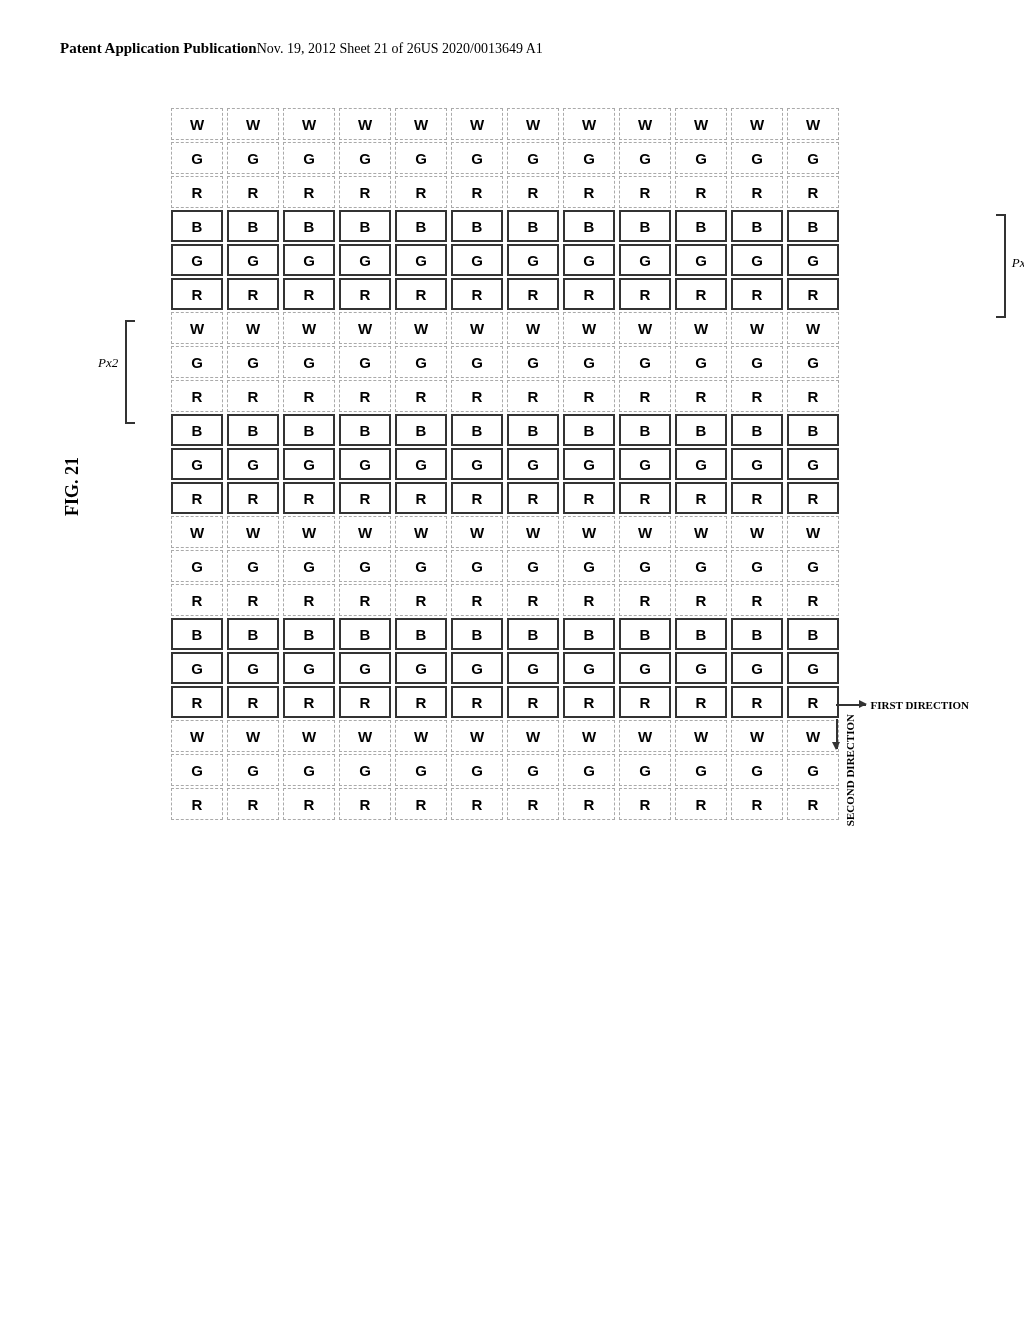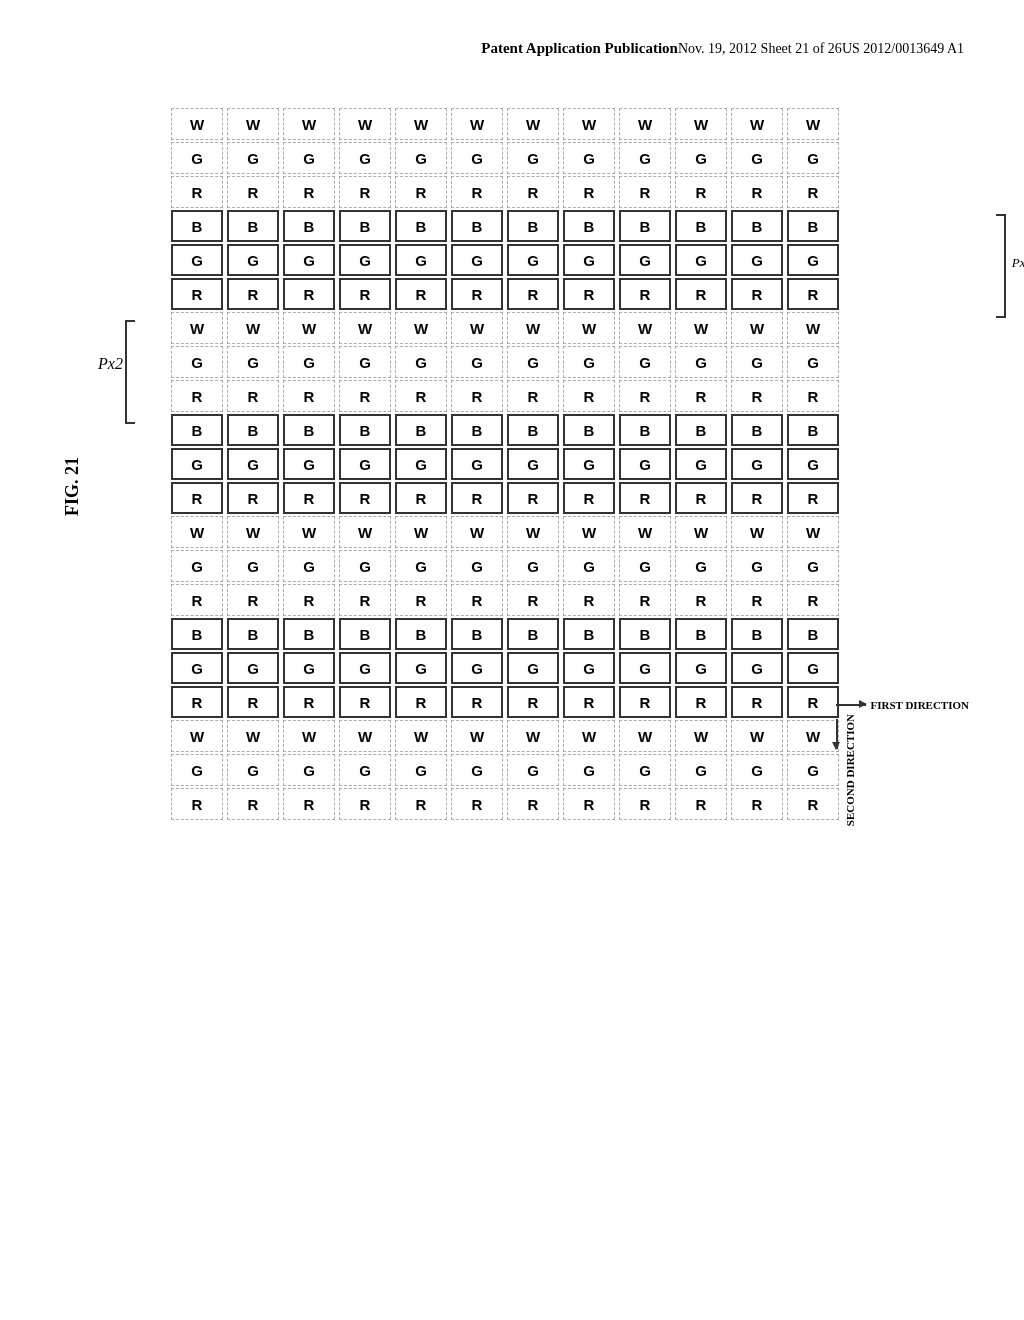--- a/index.html
+++ b/index.html
@@ -7,21 +7,21 @@
       background: #fff;
       font-family: 'Times New Roman', Times, serif;
       width: 1024px;
       height: 1320px;
       position: relative;
       overflow: hidden;
     }
 
     .header {
       display: flex;
-      justify-content: flex-end;
+      justify-content: flex-start;
       align-items: baseline;
       padding: 40px 60px 20px 60px;
       font-size: 15px;
     }
 
     .header-left {
       font-weight: bold;
       font-size: 15px;
     }
 
@@ -79,31 +79,31 @@
       border-left: 4px solid transparent;
       border-right: 4px solid transparent;
     }
   </style>
 </head>
 <body>
 
 <div class="header">
   <span class="header-left">Patent Application Publication</span>
   <span class="header-center">Nov. 19, 2012   Sheet 21 of 26</span>
-  <span class="header-right">US 2012/0013649 A1</span>
+  <span class="header-right">US 2020/0013649 A1</span>
 </div>
 
 <div class="main-content">
 
   <div class="fig-label">FIG. 21</div>
 
   <div style="position: relative; margin-left: 110px; margin-top: 10px;">
 
     <div style="position: absolute; left: -45px; top: 213px; height: 104px; border-left: 2px solid #333; border-top: 2px solid #333; border-bottom: 2px solid #333; width: 10px;"></div>
-    <div style="position: absolute; left: -72px; top: 248px; font-size: 16px; font-style: italic;">Px2</div>
+    <div style="position: absolute; left: -72px; top: 248px; font-size: 13px; font-style: italic;">Px2</div>
 
     <div style="position: absolute; right: -42px; top: 107px; height: 104px; border-right: 2px solid #333; border-top: 2px solid #333; border-bottom: 2px solid #333; width: 10px;"></div>
     <div style="position: absolute; right: -68px; top: 148px; font-size: 13px; font-style: italic;">Px1</div>
 
     <div id="pixel-grid" style="display: grid; grid-template-columns: repeat(12, 56px); gap: 0;">
         <div style="width: 52px; height: 32px; border: 1.5px dashed rgb(170, 170, 170); display: flex; align-items: center; justify-content: center; font-size: 15px; font-weight: bold; margin: 1px; font-family: Arial, sans-serif; background: white;">W</div>
         <div style="width: 52px; height: 32px; border: 1.5px dashed rgb(170, 170, 170); display: flex; align-items: center; justify-content: center; font-size: 15px; font-weight: bold; margin: 1px; font-family: Arial, sans-serif; background: white;">W</div>
         <div style="width: 52px; height: 32px; border: 1.5px dashed rgb(170, 170, 170); display: flex; align-items: center; justify-content: center; font-size: 15px; font-weight: bold; margin: 1px; font-family: Arial, sans-serif; background: white;">W</div>
         <div style="width: 52px; height: 32px; border: 1.5px dashed rgb(170, 170, 170); display: flex; align-items: center; justify-content: center; font-size: 15px; font-weight: bold; margin: 1px; font-family: Arial, sans-serif; background: white;">W</div>
         <div style="width: 52px; height: 32px; border: 1.5px dashed rgb(170, 170, 170); display: flex; align-items: center; justify-content: center; font-size: 15px; font-weight: bold; margin: 1px; font-family: Arial, sans-serif; background: white;">W</div>

